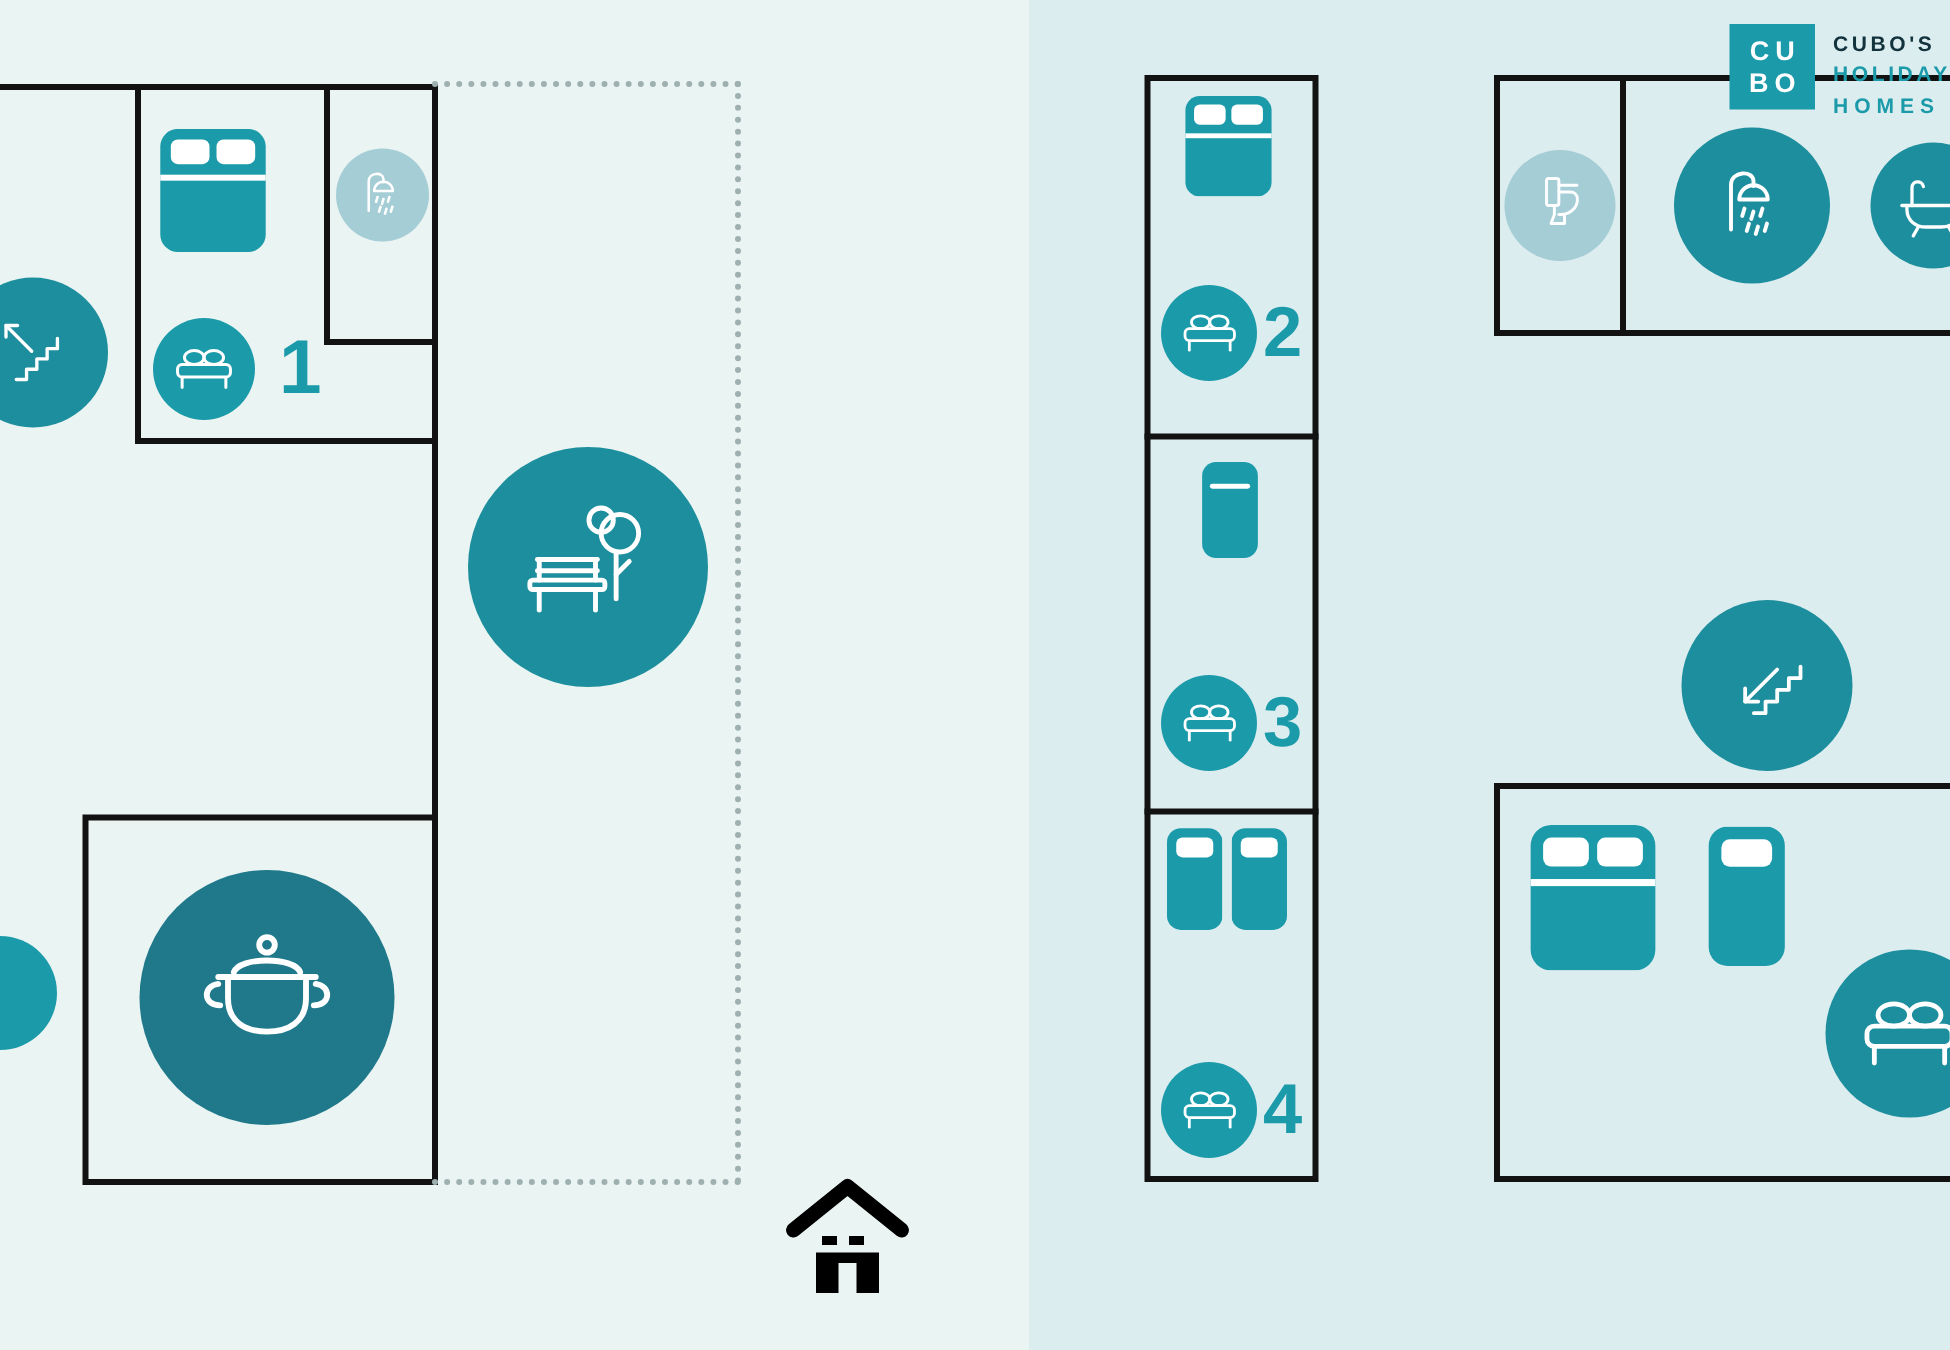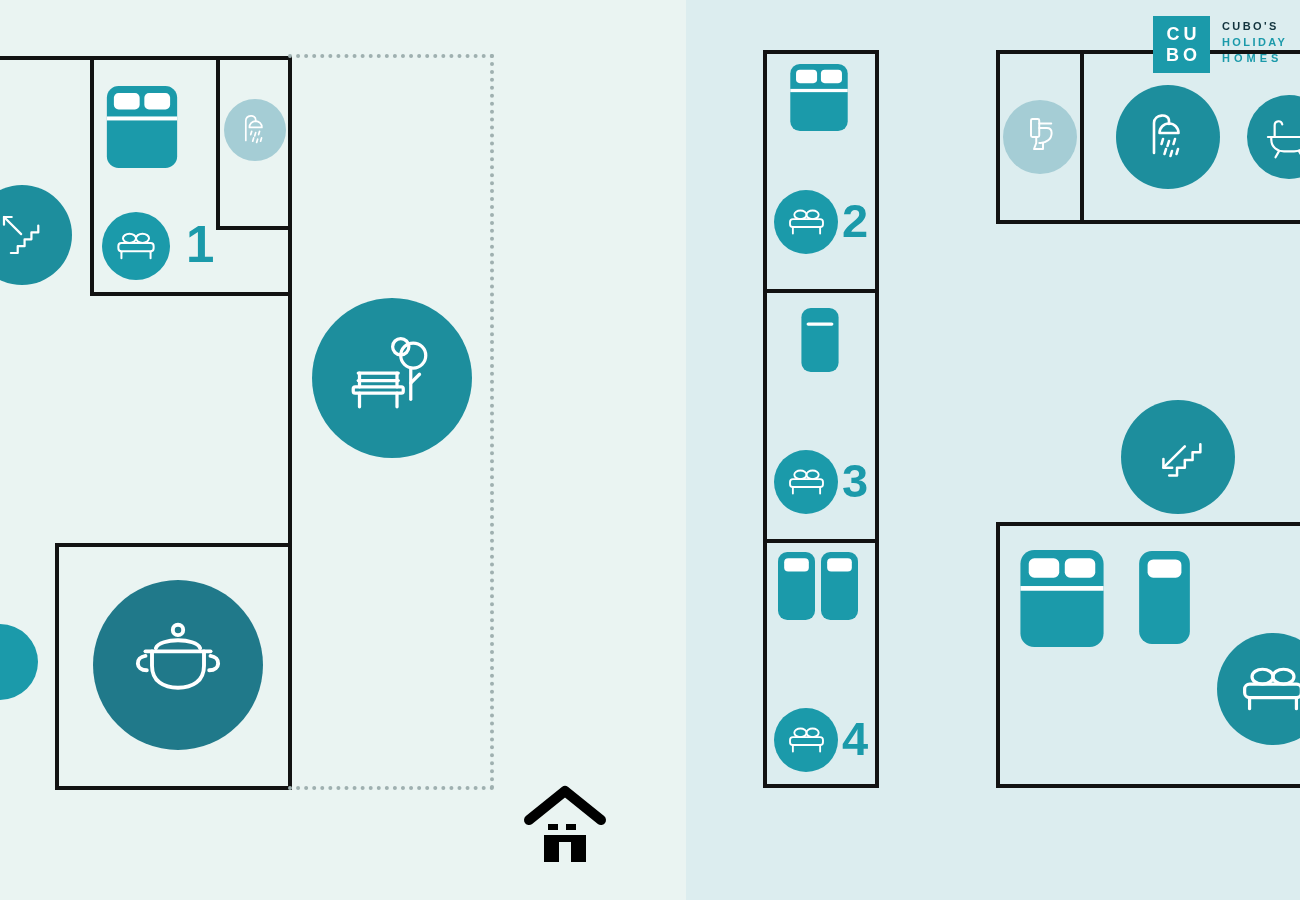--- a/index.html
+++ b/index.html
@@ -19,21 +19,21 @@
   .c-dark  { background:var(--teal-dark,#20798a); }
   .c-light { background:var(--teal-light,#a5cdd5); }
   .icon { position:absolute; }
   .num { position:absolute; font-weight:800; color:var(--number,#1b9aaa); line-height:1; }
   .fill-teal { fill:var(--teal,#1b9aaa); }
   .lineart { stroke:#fff; stroke-width:2.6; fill:none; stroke-linecap:round; stroke-linejoin:round; }
   .logo-box { position:absolute; left:1153px; top:16px; width:57px; height:57px;
               background:var(--teal,#1b9aaa); color:#fff; display:flex; flex-direction:column;
               align-items:center; justify-content:center; font-weight:800; font-size:18px;
               letter-spacing:4px; line-height:1.15; text-indent:4px; }
-  .logo-text { position:absolute; left:1222px; top:19px; font-weight:800; font-size:11px;
+  .logo-text { position:absolute; left:1222px; top:19px; font-weight:800; font-size:14px;
                letter-spacing:2.4px; line-height:1.45; }
   .logo-text .l1 { color:var(--logo-dark,#12333d); }
   .logo-text .l2, .logo-text .l3 { color:var(--teal,#1b9aaa); }
   .logo-text .l3 { letter-spacing:4px; }
 </style>
 </head>
 <body>
 
 <svg width="0" height="0" style="position:absolute" aria-hidden="true">
 <defs>

